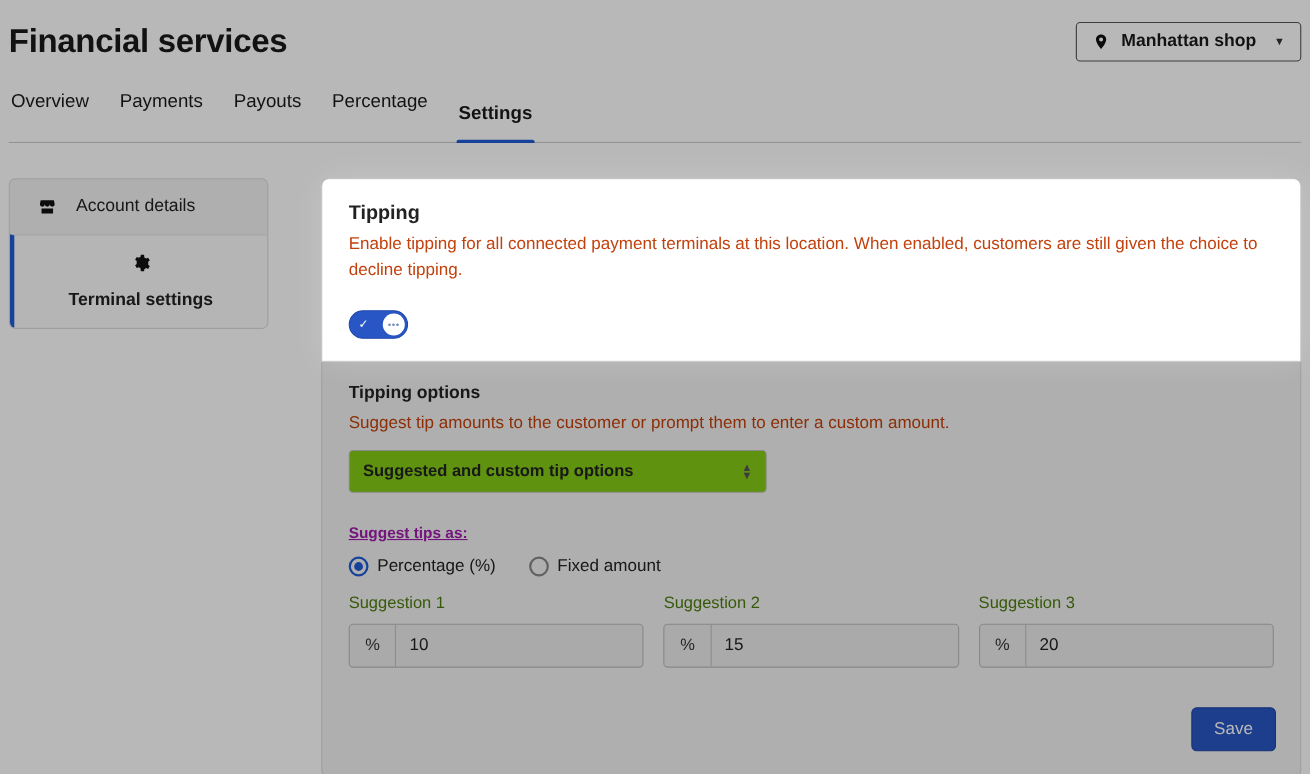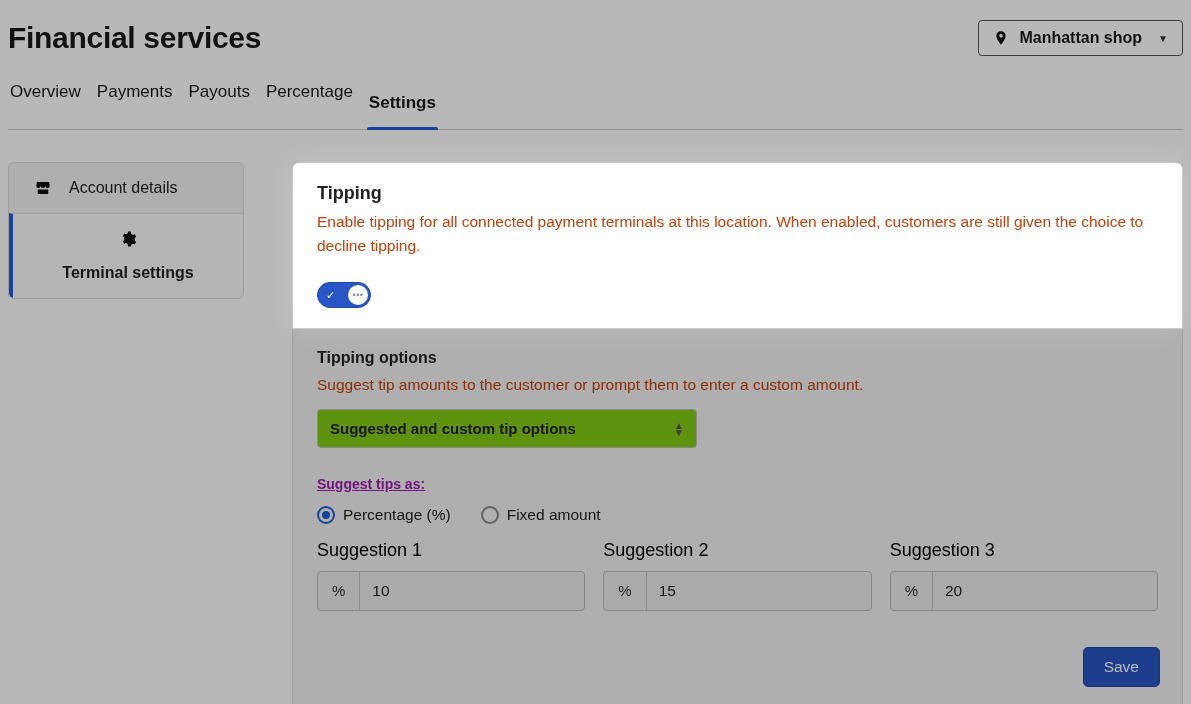--- a/index.html
+++ b/index.html
@@ -10,21 +10,21 @@
 
   .page { position:relative; padding:8px; }
 
   .topbar { display:flex; align-items:center; justify-content:space-between; padding:12px 0 18px 0; }
   .page-title { font-size:30px; font-weight:700; color:#1a1a1a; letter-spacing:-0.3px; }
   .location-picker { display:flex; align-items:center; gap:10px; border:1.5px solid #555; border-radius:4px; padding:8px 14px; background:#fff; cursor:pointer; }
   .location-picker .loc-icon svg { display:block; }
   .location-picker .loc-label { font-weight:600; font-size:16px; color:#1a1a1a; }
   .location-picker .caret { font-size:10px; color:#333; margin-left:6px; }
 
-  .tabs { display:flex; gap:12px; border-bottom:1px solid #ccc; padding-left:0; }
+  .tabs { display:flex; gap:24px; border-bottom:1px solid #ccc; padding-left:0; }
   .tab { padding:8px 2px 16px 2px; font-size:17px; color:#1a1a1a; cursor:pointer; position:relative; }
   .tab.active { font-weight:700;margin-top:11px; }
   .tab.active::after { content:""; position:absolute; left:0; right:0; bottom:-1px; height:3px; background:#1f5cd6; border-radius:2px 2px 0 0; }
 
   .content-row { display:flex; gap:48px; margin-top:32px; align-items:flex-start; }
 
   .sidebar { width:280px; background:#f3f3f3; border:1px solid #dcdcdc; border-radius:6px; overflow:hidden; }
   .side-item { display:flex; align-items:center; gap:16px; padding:16px 20px; font-size:16px; color:#222; cursor:pointer; border-left:4px solid transparent; }
   .side-item + .side-item { border-top:1px solid #e2e2e2;flex-direction:column; }
   .side-item.selected { font-weight:700; border-left:4px solid #1f5cd6; background:#fbfbfb; }
@@ -51,21 +51,21 @@
   .select .updown { font-size:10px; line-height:7px; color:#555; text-align:center; }
 
   .radio-row { display:flex; gap:30px; margin-top:14px; align-items:center; }
   .radio-opt { display:flex; align-items:center; gap:8px; cursor:pointer; font-size:15.5px; color:#222; }
   .radio { width:18px; height:18px; border-radius:50%; border:2px solid #888; position:relative; }
   .radio.checked { border-color:#1f5cd6; }
   .radio.checked::after { content:""; position:absolute; inset:3px; border-radius:50%; background:#1f5cd6; }
 
   .suggestions { display:flex; gap:18px; margin-top:16px; }
   .sug-col { flex:1; }
-  .sug-label { font-size:18px; color:#000000; }
+  .sug-label { font-size:15px; color:#4d7c0f; }
   .inputgrp { display:flex; margin-top:10px; border:1px solid #bcbcbc; border-radius:4px; overflow:hidden; background:#ececec; }
   .inputgrp .prefix { padding:10px 14px; border-right:1px solid #c4c4c4; color:#333; font-size:15px; }
   .inputgrp input { flex:1; border:none; background:transparent; padding:10px 12px; font-size:15.5px; color:#222; outline:none; }
 
   .footer { display:flex; justify-content:flex-end; padding:16px 22px 22px; }
   .save-btn { background:#2856c4; color:#fff; border:1px solid #2048a9; padding:10px 20px; font-size:15.5px; border-radius:5px; cursor:pointer; font-weight:500; }
 </style>
 </head>
 <body>
 

